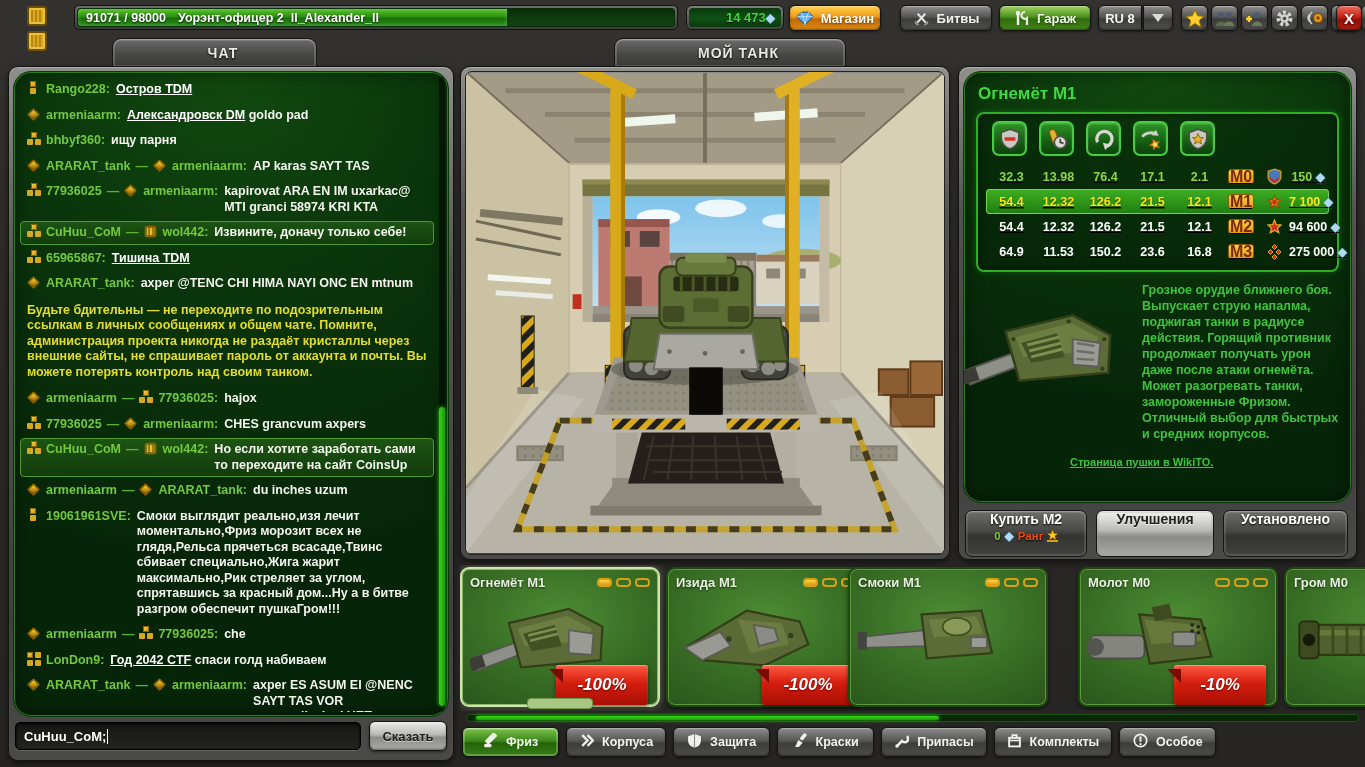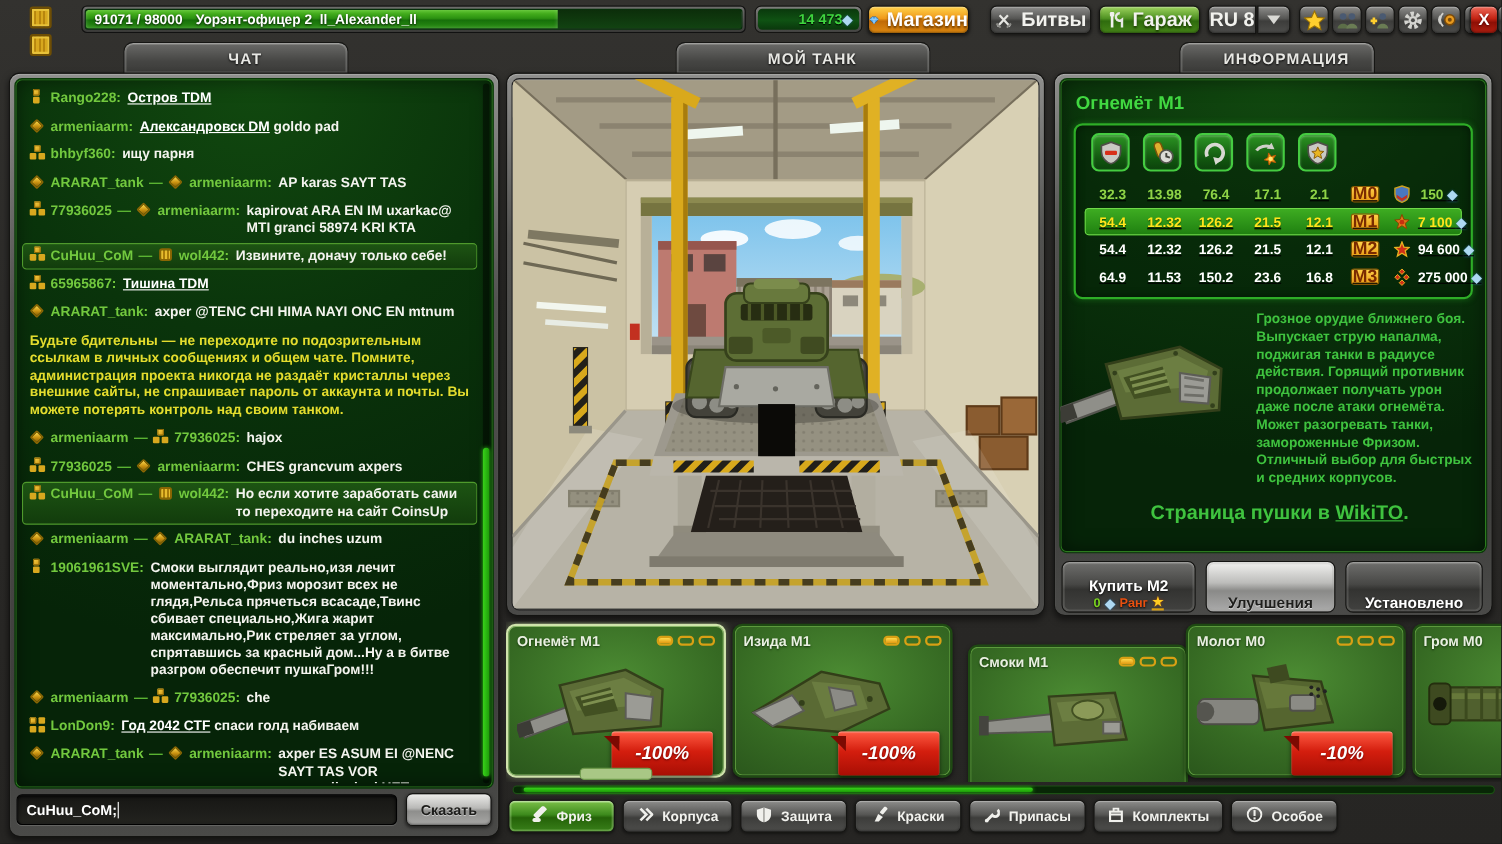--- a/index.html
+++ b/index.html
@@ -4,21 +4,21 @@
 <style>
   html,body{margin:0;padding:0;background:#1b1b19;}
   #stage{position:relative;width:1365px;height:767px;overflow:hidden;
     background:linear-gradient(180deg,#33322f 0%,#2b2a28 40%,#262523 100%);
     font-family:"Liberation Sans",sans-serif;font-weight:bold;-webkit-font-smoothing:antialiased;}
   #stage *{box-sizing:border-box;}
   .mbtn{display:flex;align-items:center;justify-content:center;gap:7px;
     background:linear-gradient(180deg,#8d8d8b,#565654 45%,#3d3d3b 55%,#4e4e4c);
     border:1px solid #141412;border-radius:6px;color:#f2f2ee;
     box-shadow:inset 0 1px 1px rgba(255,255,255,.35), inset 0 -1px 2px rgba(0,0,0,.4), 0 1px 3px rgba(0,0,0,.5);
-    font-size:18px;cursor:default;}
+    font-size:13px;cursor:default;}
   .ibtn{width:27px;height:26px;padding:0;}
 
   
   .insignia{position:absolute;left:27px;top:6px;}
   .insignia .sq{width:20px;height:20px;margin-bottom:5px;border-radius:3px;
     background:linear-gradient(135deg,#f7d54a,#c8920c 60%,#8a5e04);
     border:2px solid #6e4e04;box-shadow:inset 0 0 0 2px #e8c23a;
     background-image:repeating-linear-gradient(90deg,#d8a81e 0 2px,#b8860e 2px 4px);}
   .xpbar{position:absolute;left:74px;top:5px;width:604px;height:25px;border-radius:5px;
     background:linear-gradient(180deg,#6e6e6c,#3a3a38);border:1px solid #111;padding:2px;}
@@ -50,21 +50,21 @@
   .tabhead{position:absolute;top:38px;height:29px;border-radius:9px 9px 0 0;
     background:linear-gradient(180deg,#6b6b69,#454543 60%,#3a3a38);
     border:1px solid #161614;border-bottom:none;
     box-shadow:inset 0 1px 1px rgba(255,255,255,.3), inset 0 0 0 2px rgba(160,160,158,.35);
     color:#e8e8e4;display:flex;align-items:center;justify-content:center;
     font-size:14px;letter-spacing:1px;text-shadow:0 1px 2px #000;padding-left:17px;}
 
   
   .panel{position:absolute;border-radius:10px;background:linear-gradient(180deg,#8f8f8d,#525250 30%,#3f3f3d 80%,#4a4a48);
     border:1px solid #131311;box-shadow:inset 0 1px 1px rgba(255,255,255,.3), 0 3px 6px rgba(0,0,0,.5);padding:4px;}
-  .greenbox{position:relative;border-radius:7px;border:1px solid #0a3a08;overflow:hidden;
+  .greenbox{position:relative;border-radius:18px;border:1px solid #0a3a08;overflow:hidden;
     background:radial-gradient(ellipse 120% 80% at 50% 0%, #11490f 0%, #0a340b 45%, #062408 100%);
     box-shadow:inset 0 0 0 1px #2c7a1e, inset 0 0 18px rgba(0,0,0,.5);}
 
   
   .chat-panel{left:8px;top:66px;width:446px;height:695px;}
   .chatbox{height:646px;}
   #chat-list{position:absolute;inset:6px 14px 4px 6px;overflow:hidden;font-size:12.5px;line-height:15.5px;}
   .msg{display:flex;align-items:flex-start;padding:3px 6px;margin-bottom:2px;border-radius:4px;border:1px solid transparent;}
   .msg.hl{background:linear-gradient(180deg,#1d5413 0%,#123c0c 100%);border-color:#4f9a2c;}
   .msg.sys{display:block;color:#e4dd2e;padding:4px 6px;}
@@ -116,24 +116,24 @@
   .st-row.sel .v{color:#ffe41c;text-shadow:0 1px 1px #1a4a00;}
   .mod{width:26px;height:15px;margin:0 auto;border-radius:3px;font-size:16px;color:#7a2a00;
     background:linear-gradient(180deg,#ffd24a,#e89a14);border:1px solid #8a5a04;display:flex;align-items:center;justify-content:center;}
   .rkp{display:flex;justify-content:center;}
   .price{text-align:right;font-size:12.5px;color:#fff;white-space:nowrap;padding-right:2px;}
   .st-row.dim .price{color:#8fd447;}
   .st-row.sel .price{color:#ffe41c;}
   .desc{position:relative;margin-top:10px;height:252px;}
   .desc-img{position:absolute;left:-14px;top:8px;}
   .desc-text{margin-left:166px;color:#3fc33f;font-size:12.5px;line-height:16px;}
-  .wiki{margin-left:70px;margin-top:14px;color:#3fc33f;font-size:18px;}
+  .wiki{margin-left:94px;margin-top:14px;color:#3fc33f;font-size:11px;text-decoration:underline;}
   .wiki .lnk{text-decoration:underline;}
   .info-btns{display:flex;gap:9px;padding:7px 2px 2px;}
-  .bigbtn{height:47px;border-radius:7px;display:flex;flex-direction:column;align-items:center;justify-content:flex-end;
+  .bigbtn{height:47px;border-radius:7px;display:flex;flex-direction:column;align-items:center;justify-content:flex-start;
     background:linear-gradient(180deg,#6e6e6c,#474745 45%,#333331 55%,#424240);
     border:1px solid #141412;box-shadow:inset 0 1px 1px rgba(255,255,255,.3), inset 0 0 0 2px rgba(150,150,148,.25);
     color:#fff;font-size:14px;text-shadow:0 1px 2px #000;}
   .buybtn{width:122px;}
   .buysub{font-size:11.5px;margin-top:2px;display:flex;gap:4px;align-items:center;}
   .buysub .zero{color:#7ad41e;}
   .buysub .rang{color:#e85010;}
   .buysub .star{color:#ffcc22;text-shadow:0 0 2px #a04000;border-bottom:2px solid #d8a014;line-height:10px;}
   .upgbtn{width:118px;background:linear-gradient(180deg,#f2f2f0,#bcbcba 42%,#8a8a88 58%,#ababab);
     color:#1e1e1c;text-shadow:0 1px 0 rgba(255,255,255,.6);}
@@ -267,23 +267,20 @@
   </div>
   <div class="mbtn closebtn">
       <span>X</span>
     </div>
 
   <div class="tabhead" style="left:112px;width:205px;">
       <span>ЧАТ</span>
     </div>
   <div class="tabhead" style="left:614px;width:232px;">
       <span>МОЙ ТАНК</span>
-    </div>
-  <div class="tabhead" style="left:1072px;width:178px;">
-      <span>ИНФОРМАЦИЯ</span>
     </div>
 
   <div class="panel chat-panel">
     <div class="greenbox chatbox">
       <div id="chat-list">
           <div class="msg">
             <span class="pre"><span class="rk rk-s2"></span><span class="nick">Rango228:</span></span>
             <span class="txt"><span class="clink">Остров TDM</span></span>
           </div>
           <div class="msg">
@@ -685,21 +682,21 @@
         <div class="card-img"><svg width="150" height="92" viewBox="0 0 170 100">
             <polygon points="10,60 80,18 140,30 150,56 100,80 30,74" fill="#5a6a34" stroke="#323e18" stroke-width="2.5"></polygon>
             <polygon points="10,60 50,42 62,58 30,74" fill="#9a9a94" stroke="#5c5c56" stroke-width="2"></polygon>
             <polygon points="70,28 120,32 128,56 84,66" fill="#6a7c40"></polygon>
             <polygon points="88,34 112,38 116,52 94,58" fill="#8b8b85" stroke="#5c5c56" stroke-width="2"></polygon>
             <circle cx="60" cy="50" r="3" fill="#333f1a"></circle>
             <circle cx="130" cy="46" r="3" fill="#333f1a"></circle>
           </svg></div>
         <div class="ribbon">-100%</div>
       </div>
-      <div class="card" style="left: 420px; margin-top: 19px;">
+      <div class="card" style="left: 388px;">
         <div class="card-head">
           <span class="card-name">Смоки M1</span>
           <span class="pips">
             <span class="pip on"></span>
             <span class="pip"></span>
             <span class="pip"></span>
           </span>
         </div>
         <div class="card-img"><svg width="150" height="92" viewBox="0 0 170 100">
             <polygon points="2,48 76,40 78,58 4,60" fill="#8f8f89" stroke="#55554f" stroke-width="2"></polygon>

